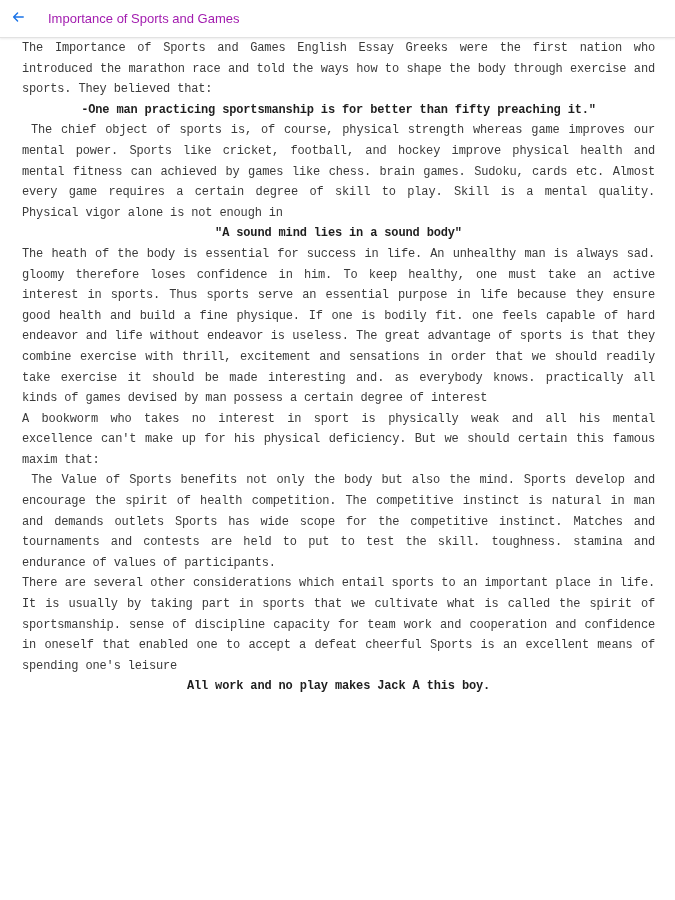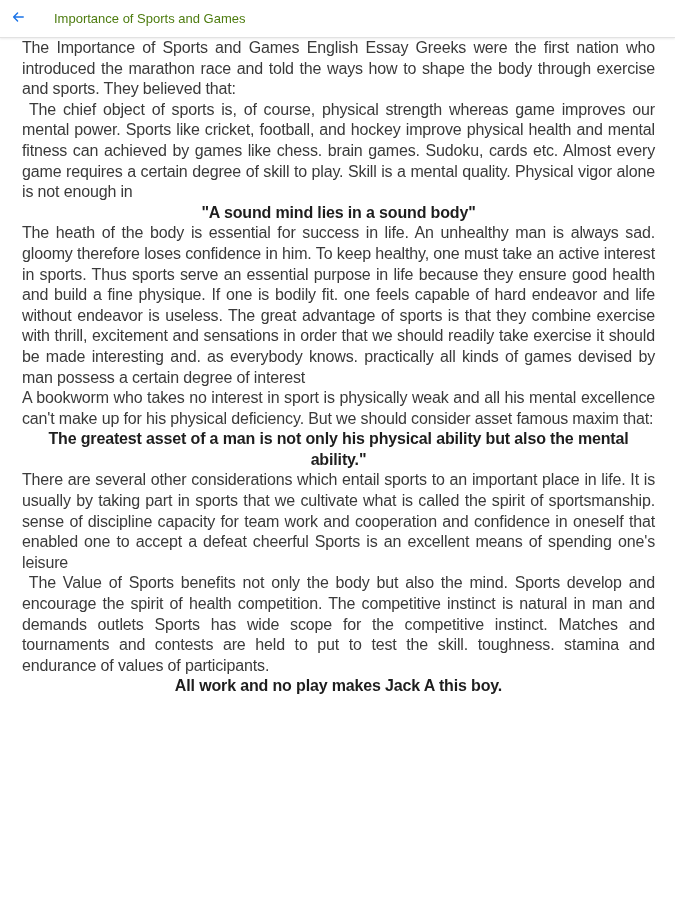--- a/index.html
+++ b/index.html
@@ -25,32 +25,32 @@
       width: 32px;
       height: 32px;
       margin-left: 2px;
       display: flex;
       align-items: center;
       justify-content: center;
       cursor: pointer;
     }
     .back-btn svg { width: 14px; height: 14px; }
     .app-title {
-      margin-left: 20px;
+      margin-left: 14px;
       font-family: "Liberation Sans", sans-serif;
       font-size: 13px;
-      color: #4d7c0f;
+      color: #a21caf;
     }
     .content {
       position: absolute;
       left: 22px;
       top: 38px;
       width: 633px;
-      font-family: Liberation Sans, sans-serif;
-      font-size: 16px;
+      font-family: Liberation Mono, monospace;
+      font-size: 12px;
       line-height: 20.6px;
       color: #3a3a3a;
       text-align: justify;
       letter-spacing: -0.15px;
     }
     .content p {
       margin: 0;
     }
     .content .quote {
       text-align: center;
@@ -67,21 +67,21 @@
       <svg viewBox="0 0 16 16">
         <path d="M14 8H3 M7.5 3.5 L3 8 L7.5 12.5" fill="none" stroke="#1a73e8" stroke-width="1.6" stroke-linecap="round" stroke-linejoin="round"></path>
       </svg>
     </span>
   </div>
   <div class="app-title">Importance of Sports and Games</div>
 </div>
 
 <div class="content">
   <p>The Importance of Sports and Games English Essay Greeks were the first nation who introduced the marathon race and told the ways how to shape the body through exercise and sports. They believed that:</p>
+  <p class="quote">-One man practicing sportsmanship is for better than fifty preaching it."</p>
   <p>&nbsp;The chief object of sports is, of course, physical strength whereas game improves our mental power. Sports like cricket, football, and hockey improve physical health and mental fitness can achieved by games like chess. brain games. Sudoku, cards etc. Almost every game requires a certain degree of skill to play. Skill is a mental quality. Physical vigor alone is not enough in</p>
   <p class="quote">"A sound mind lies in a sound body"</p>
   <p>The heath of the body is essential for success in life. An unhealthy man is always sad. gloomy therefore loses confidence in him. To keep healthy, one must take an active interest in sports. Thus sports serve an essential purpose in life because they ensure good health and build a fine physique. If one is bodily fit. one feels capable of hard endeavor and life without endeavor is useless. The great advantage of sports is that they combine exercise with thrill, excitement and sensations in order that we should readily take exercise it should be made interesting and. as everybody knows. practically all kinds of games devised by man possess a certain degree of interest</p>
-  <p>A bookworm who takes no interest in sport is physically weak and all his mental excellence can't make up for his physical deficiency. But we should consider asset famous maxim that:</p>
-  <p class="quote">The greatest asset of a man is not only his physical ability but also the mental ability."</p>
+  <p>A bookworm who takes no interest in sport is physically weak and all his mental excellence can't make up for his physical deficiency. But we should certain this famous maxim that:</p>
+  <p>&nbsp;The Value of Sports benefits not only the body but also the mind. Sports develop and encourage the spirit of health competition. The competitive instinct is natural in man and demands outlets Sports has wide scope for the competitive instinct. Matches and tournaments and contests are held to put to test the skill. toughness. stamina and endurance of values of participants.</p>
   <p>There are several other considerations which entail sports to an important place in life. It is usually by taking part in sports that we cultivate what is called the spirit of sportsmanship. sense of discipline capacity for team work and cooperation and confidence in oneself that enabled one to accept a defeat cheerful Sports is an excellent means of spending one's leisure</p>
-  <p>&nbsp;The Value of Sports benefits not only the body but also the mind. Sports develop and encourage the spirit of health competition. The competitive instinct is natural in man and demands outlets Sports has wide scope for the competitive instinct. Matches and tournaments and contests are held to put to test the skill. toughness. stamina and endurance of values of participants.</p>
   <p class="quote">All work and no play makes Jack A this boy.</p>
 </div>
 
 </body></html>

